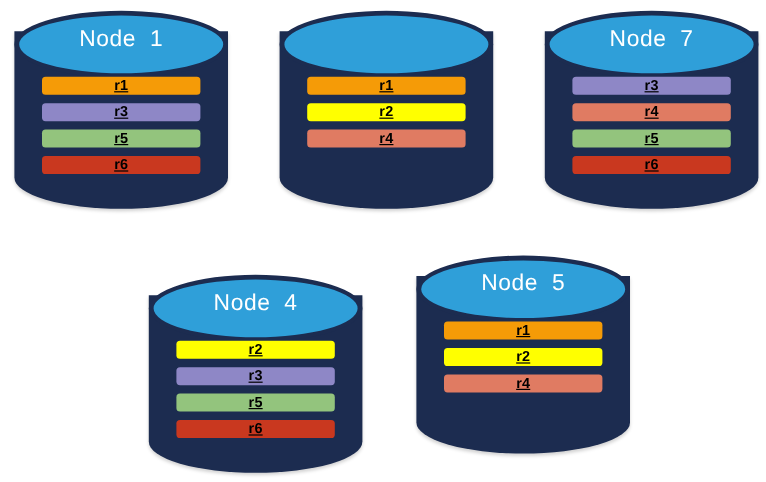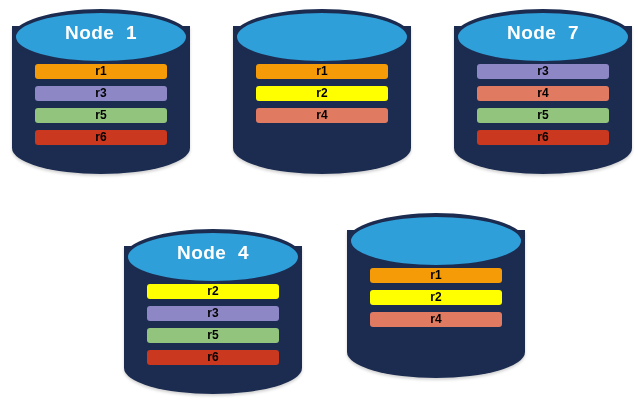--- a/index.html
+++ b/index.html
@@ -56,33 +56,34 @@
     box-sizing: border-box;
   }
   .node-label {
     position: absolute;
     left: 0;
     right: 0;
     top: 18px;
     text-align: center;
     color: #ffffff;
     font-size: 19px;
-    font-weight: bold;
+    font-weight: normal;
     letter-spacing: 0.5px;
     white-space: pre;
     z-index: 4;
   }
 
   
   .bars {
     position: absolute;
     left: 27px;
     right: 27px;
     top: 60px;
     z-index: 3;
+    text-decoration: underline;
   }
   .bar {
     height: 15px;
     margin-bottom: 7px;
     border-radius: 3px;
     color: #000000;
     font-size: 12px;
     font-weight: bold;
     line-height: 15px;
     text-align: center;
@@ -154,20 +155,21 @@
         <div class="bar" style="background: rgb(147, 196, 125);">r5</div>
         <div class="bar" style="background: rgb(201, 56, 31);">r6</div>
       </div>
   </div>
 
   <div class="node" id="node-5">
     <div class="cyl">
       <div class="cyl-body"></div>
       <div class="cyl-top"></div>
     </div>
+    <div class="node-label">Node  5</div>
     <div class="bars">
         <div class="bar" style="background: rgb(245, 155, 7);">r1</div>
         <div class="bar" style="background: rgb(255, 255, 0);">r2</div>
         <div class="bar" style="background: rgb(224, 123, 98);">r4</div>
       </div>
   </div>
 
 </div>
 
 </body></html>

